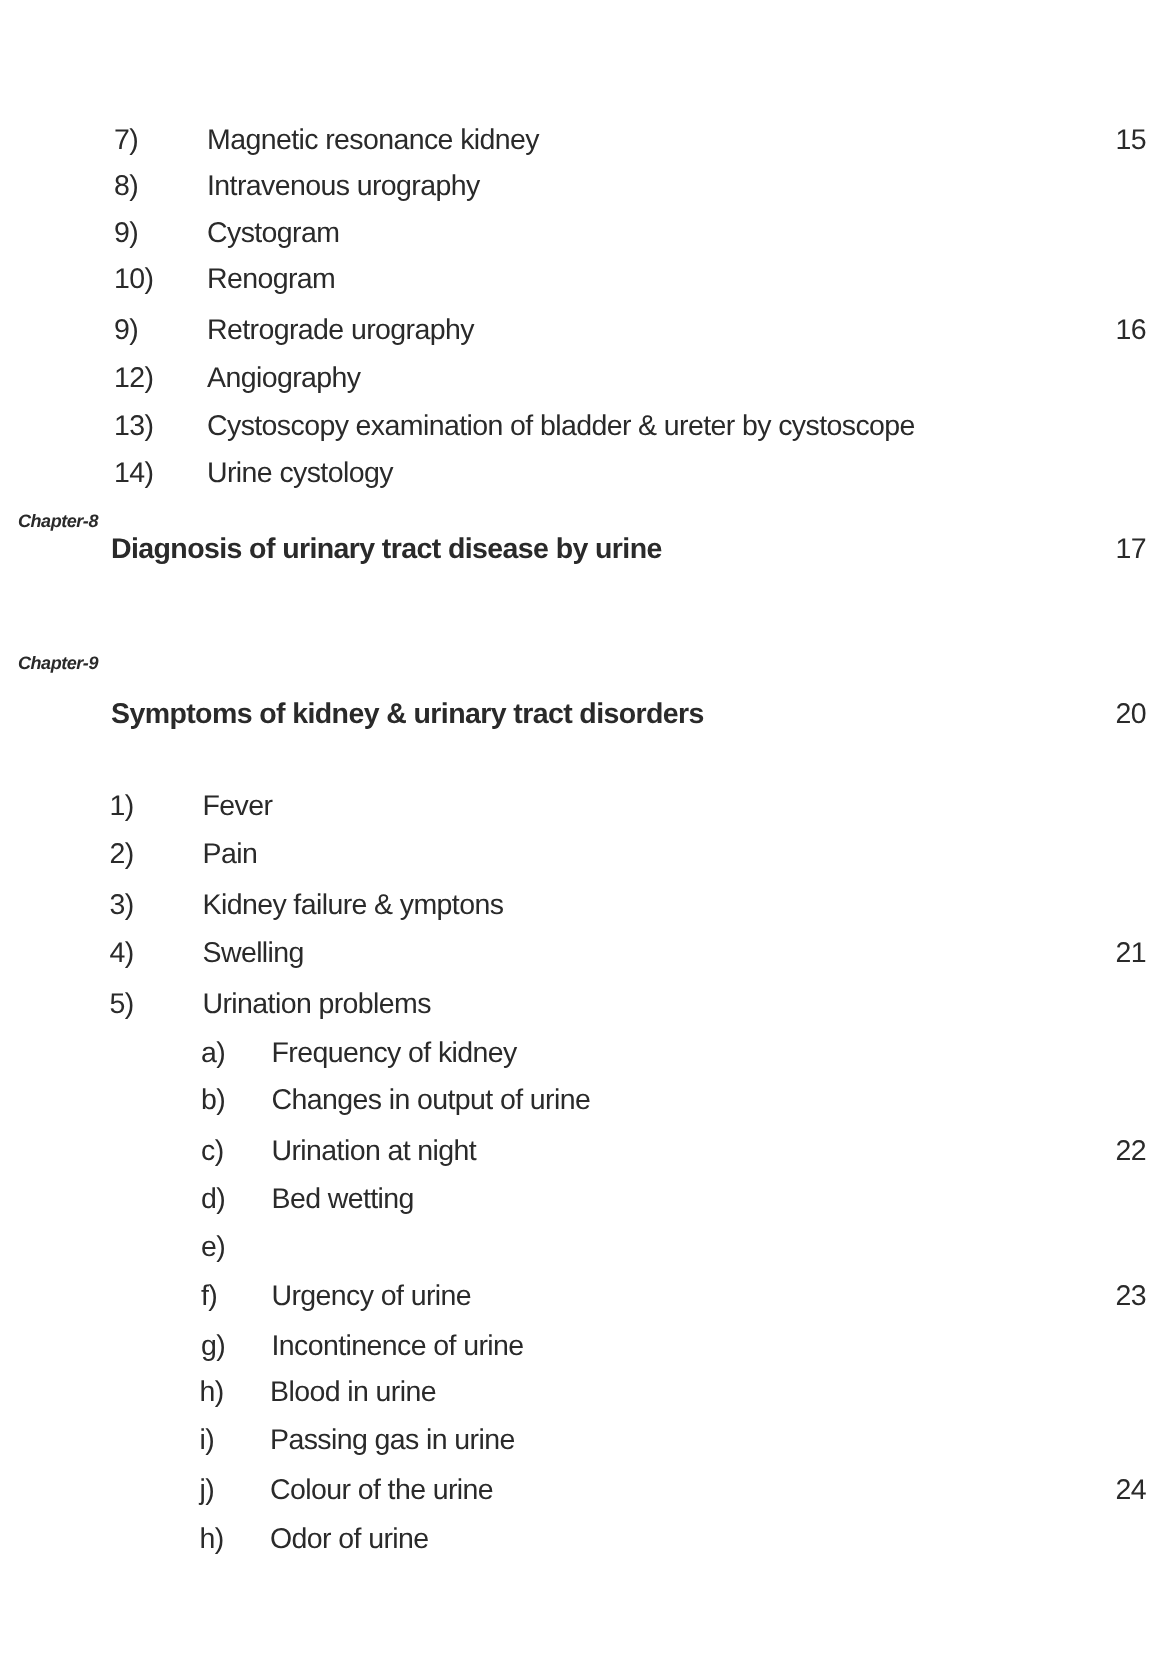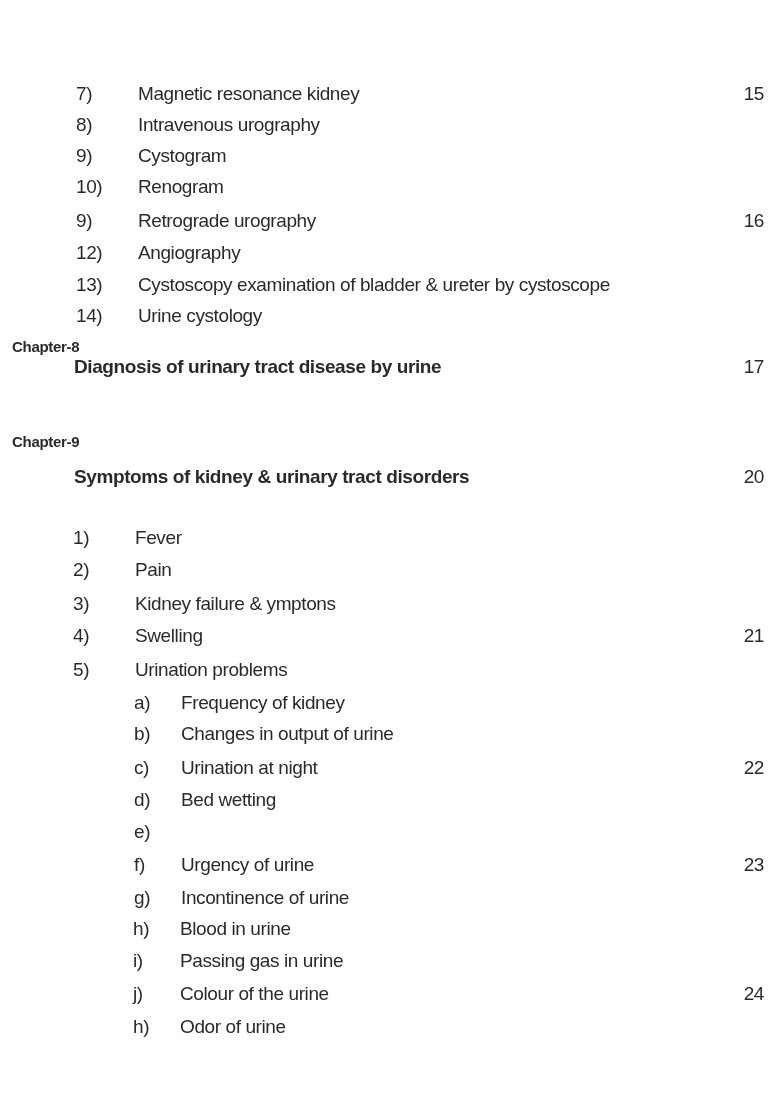--- a/index.html
+++ b/index.html
@@ -4,21 +4,21 @@
   <style>
     html, body { margin: 0; padding: 0; background: #ffffff; }
     body {
       width: 780px; height: 1108px; position: relative; overflow: hidden;
       font-family: "Liberation Sans", sans-serif; color: #2a2a2a;
     }
     .row { position: absolute; left: 0; width: 780px; height: 28px; font-size: 19px; line-height: 28px; letter-spacing: -0.4px; }
     .num { position: absolute; }
     .txt { position: absolute; white-space: nowrap; }
     .pg { position: absolute; right: 16px; text-align: right; }
-    .chap { position: absolute; left: 12px; font-size: 15px; font-weight: bold; line-height: 28px; letter-spacing: -0.3px; }
+    .chap { position: absolute; left: 12px; font-size: 12px; font-weight: bold; font-style: italic; line-height: 28px; letter-spacing: -0.3px; }
     .ctitle { font-weight: bold; }
   </style>
 </head>
 <body>
 
 <div class="row" style="top:80px">
   <span class="num" style="left:76px">7)</span>
   <span class="txt" style="left:138px">Magnetic resonance kidney</span>
   <span class="pg">15</span>
 </div>

